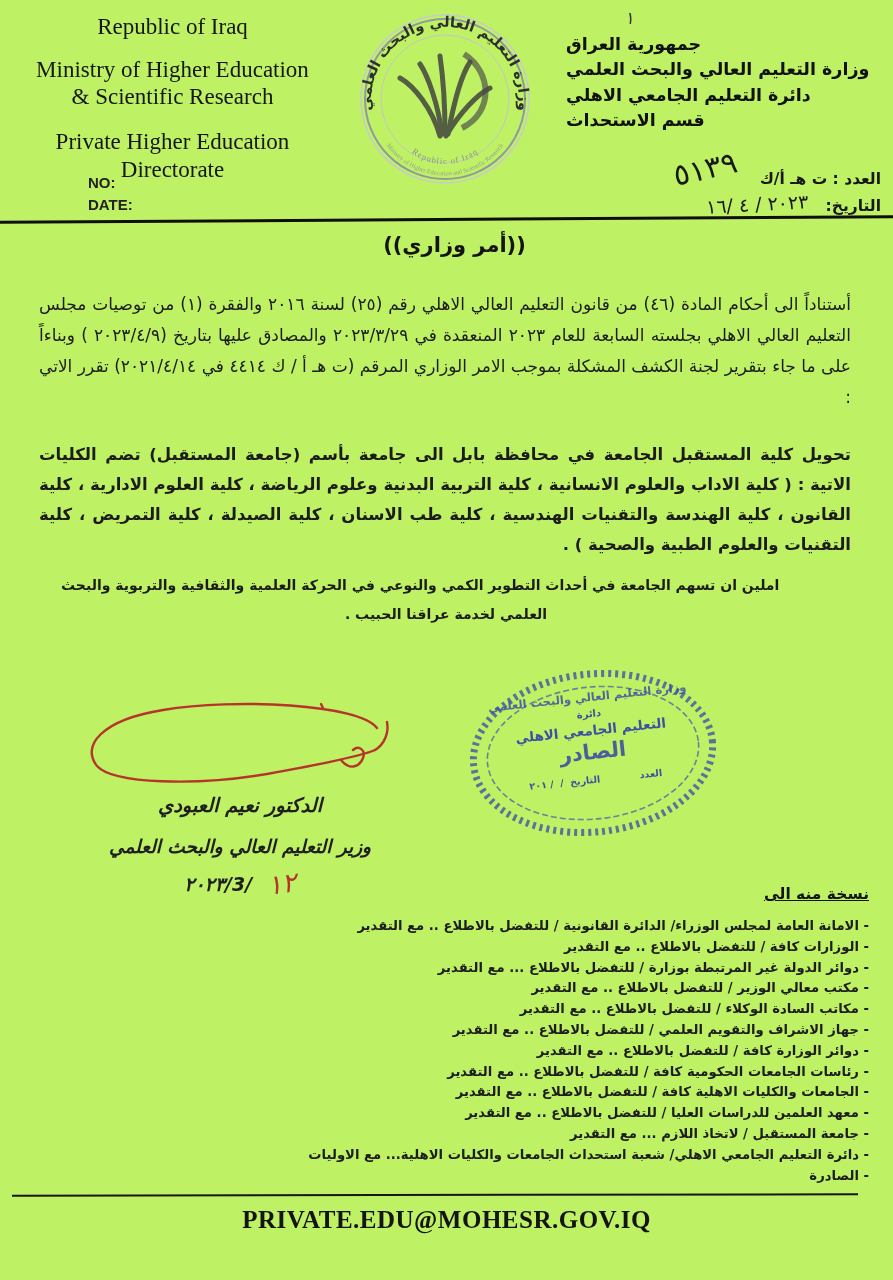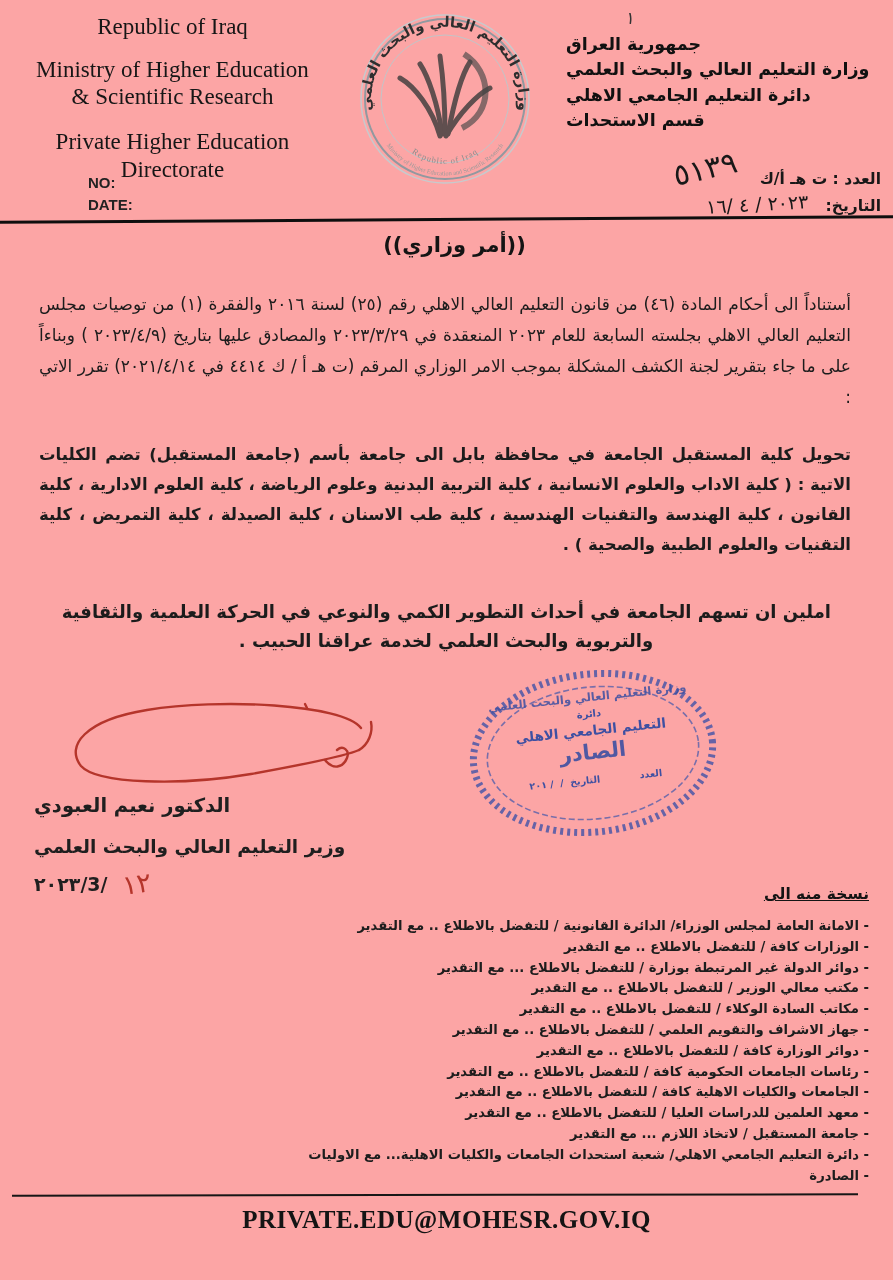--- a/index.html
+++ b/index.html
@@ -1,17 +1,17 @@
 <!DOCTYPE html>
 <html lang="ar"><head>
 <meta charset="utf-8">
 <style>
   html,body { margin:0; padding:0; }
   body { width:893px; height:1280px; background:#e9e9e7; font-family:"DejaVu Sans", sans-serif; }
-  .page { position:relative; width:893px; height:1280px; background:#fca5a5; overflow:hidden; color:#1f1f1f; box-shadow:0 0 6px rgba(0,0,0,.25); }
+  .page { position:relative; width:893px; height:1280px; background:#bef264; overflow:hidden; color:#1f1f1f; box-shadow:0 0 6px rgba(0,0,0,.25); }
 
   
   .en-head { position:absolute; left:20px; top:14px; width:305px; text-align:center;
              font-family:"Liberation Serif", serif; color:#161616; }
   .en-country { font-size:23px; margin-bottom:16px; }
   .en-ministry { font-size:23px; line-height:1.18; margin-bottom:18px; }
   .en-directorate { font-size:23px; line-height:1.22; }
   .ref-en { position:absolute; left:88px; top:172px; font-family:"Liberation Sans", sans-serif;
             font-weight:bold; font-size:15px; line-height:1.45; color:#222; }
 
@@ -32,25 +32,25 @@
 
   .divider-top { position:absolute; left:0; top:218px; width:893px; border-top:3.5px solid #0e0e0e;
                  transform:rotate(-0.35deg); }
 
   
   .doc-title { position:absolute; top:233px; left:0; width:100%; text-align:center; direction:rtl;
                font-weight:bold; font-size:21px; color:#141414;padding-left:8px; }
   .para { position:absolute; direction:rtl; text-align:justify; text-align-last:right; color:#1c1c1c; }
   .p1 { top:289px; right:42px; width:812px; font-size:17px; line-height:31px; }
   .p2 { top:440px; right:42px; width:812px; font-size:16.5px; line-height:30px; font-weight:bold; }
-  .p3 { top:597px; right:62px; width:770px; font-size:18px; line-height:29px; font-weight:bold;
-        text-align:right; text-align-last:center; }
-
-  
-  .sig-block { position:absolute; left:34px; top:694px; width:380px; text-align:left; direction:rtl; }
+  .p3 { top:571px; right:62px; width:770px; font-size:14px; line-height:29px; font-weight:bold;
+        text-align:left; text-align-last:center; }
+
+  
+  .sig-block { position:absolute; left:50px; top:694px; width:380px; text-align:center; direction:rtl;font-style:italic; }
   .sig-svg { width:330px; height:100px; display:block; margin:0 auto; }
   .sig-name { font-weight:bold; font-size:19.5px; margin-top:0px; }
   .sig-title { font-weight:bold; font-size:18.5px; margin-top:19px; }
   .sig-date { font-size:19px; font-weight:bold; margin-top:9px; direction:ltr; unicode-bidi:isolate; }
   .sig-day { color:#b5352b; font-size:27px; display:inline-block; transform:rotate(-8deg) translateY(2px);
              margin-left:8px; font-weight:normal; }
 
   
   .stamp { position:absolute; left:464px; top:666px; width:258px; height:174px;
            transform:rotate(-6deg); }

